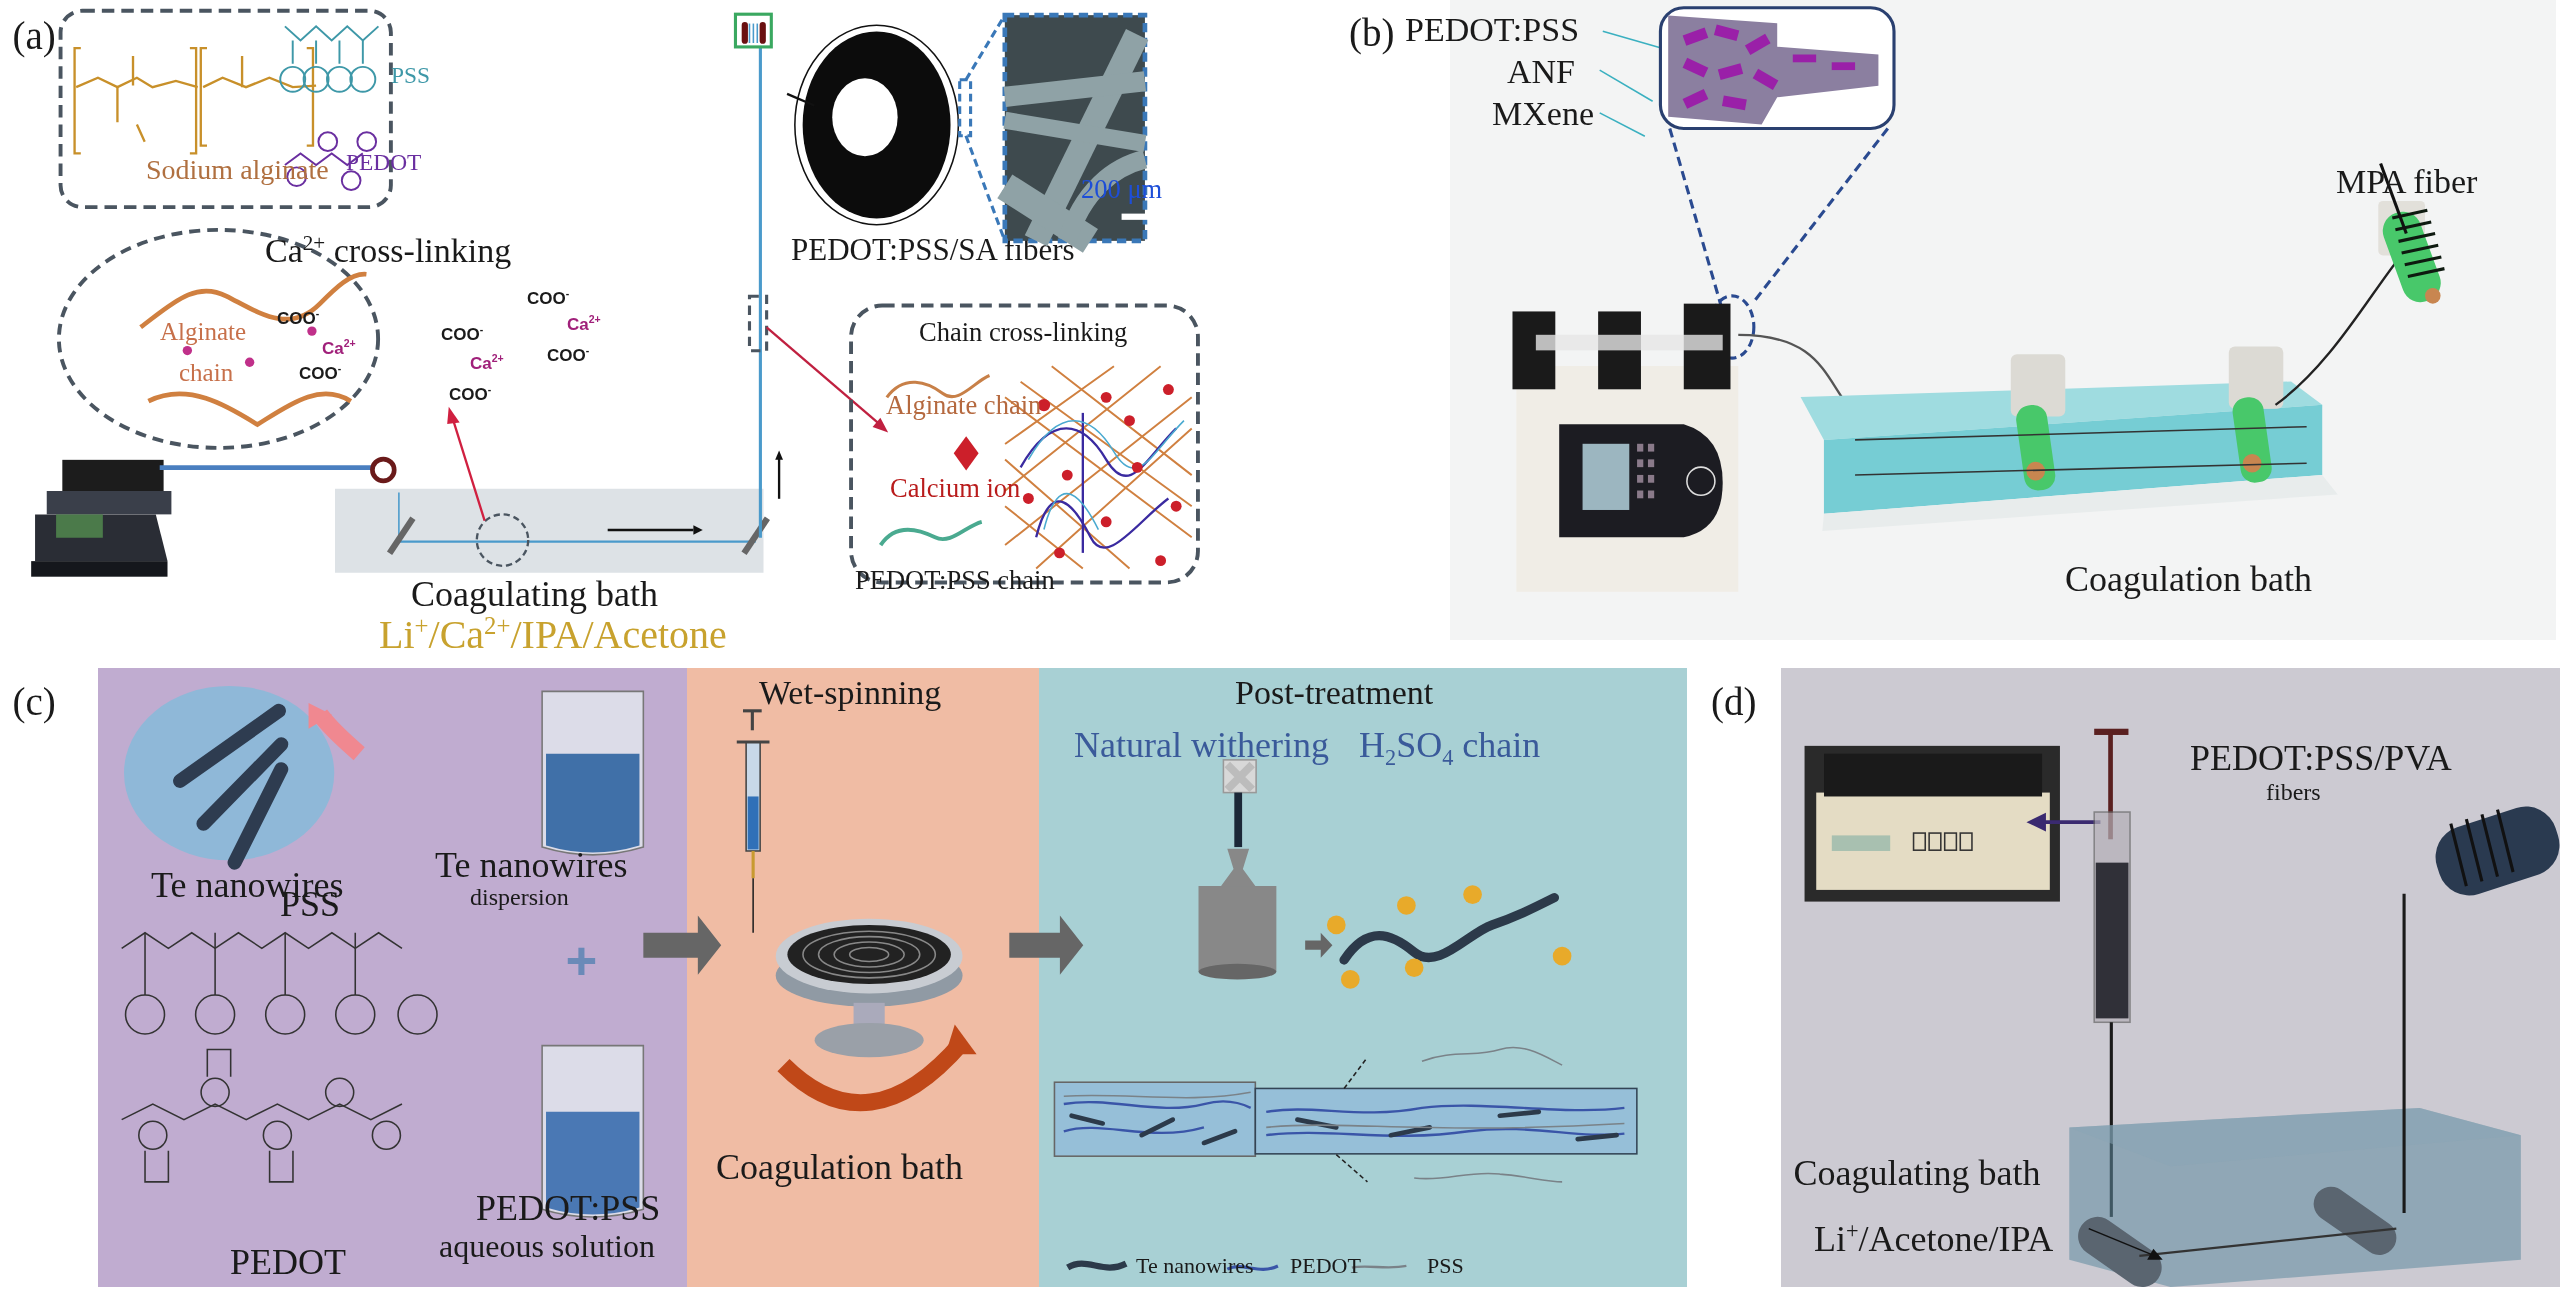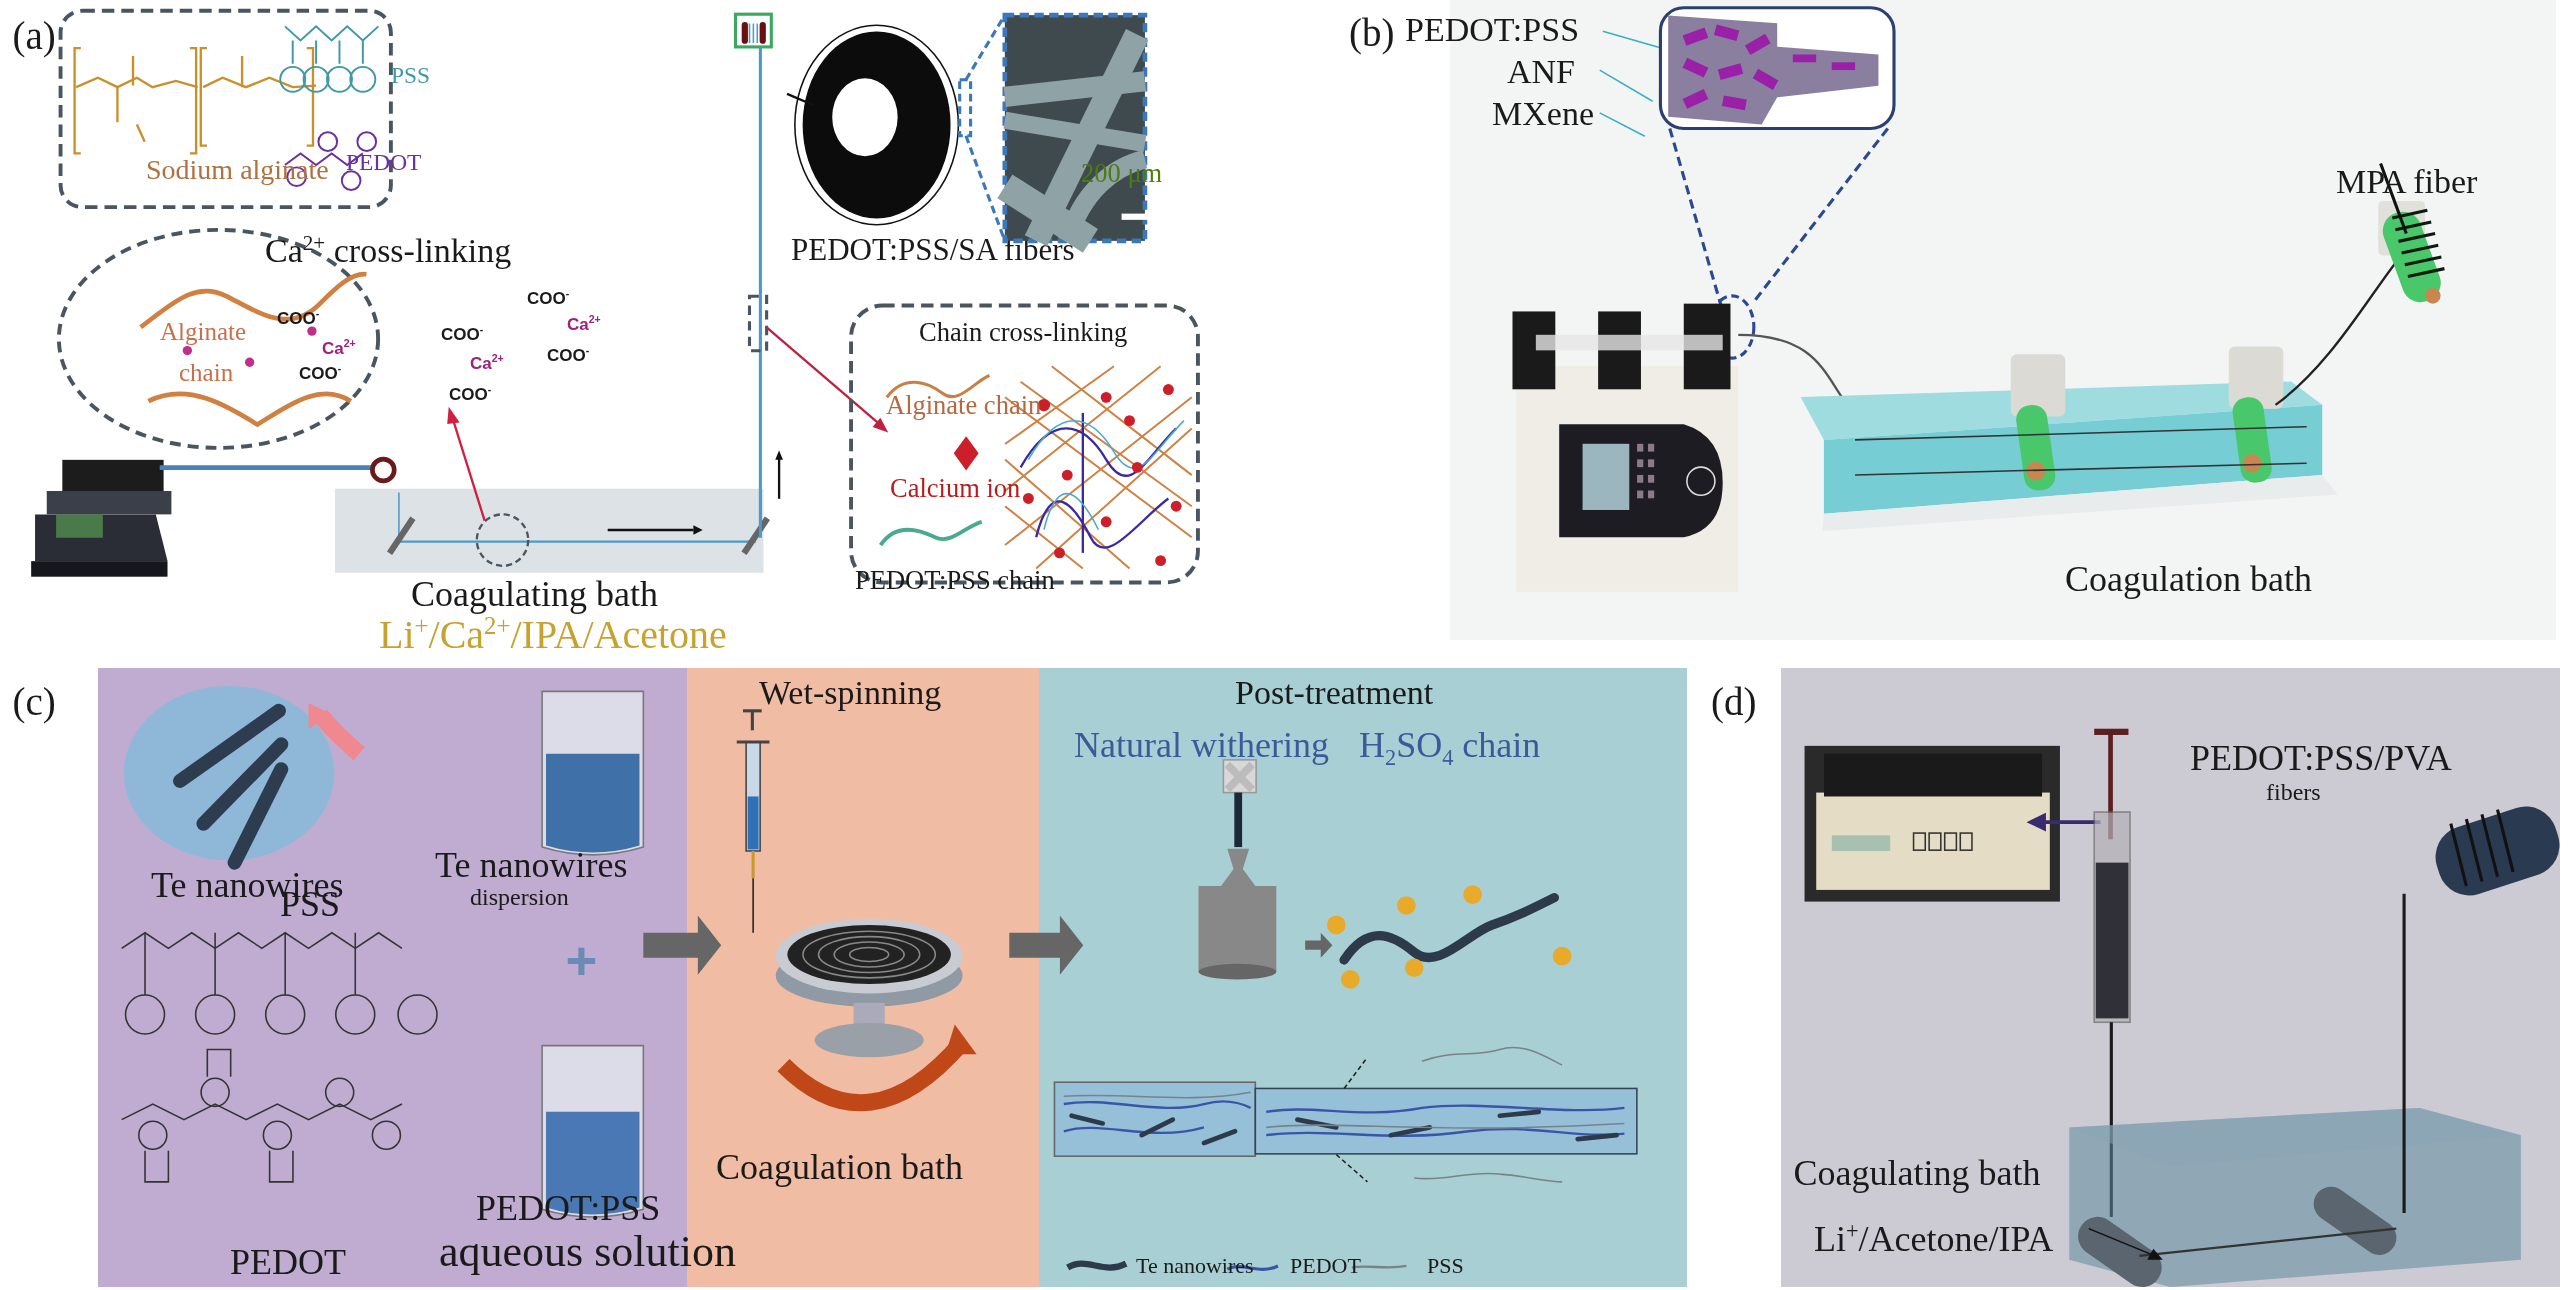--- a/index.html
+++ b/index.html
@@ -133,21 +133,21 @@
     <rect x="100" y="5" width="180" height="290" fill="#3e4a4e" stroke="#3a78b8" stroke-width="6" stroke-dasharray="12 7"></rect>
     <g stroke="#8fa2a6" stroke-linecap="butt" fill="none">
       <line x1="140" y1="295" x2="270" y2="30" stroke-width="32"></line>
       <line x1="100" y1="110" x2="280" y2="90" stroke-width="26"></line>
       <line x1="100" y1="140" x2="280" y2="170" stroke-width="22"></line>
       <line x1="100" y1="225" x2="210" y2="295" stroke-width="36"></line>
       <path d="M180 295 C200 230 240 200 280 190" stroke-width="24"></path>
     </g>
     <rect x="250" y="260" width="64" height="8" fill="#ffffff"></rect>
   </svg>
-  <span class="t" style="left:1081px;top:160px;font-size:26.5px;color:#4d7c0f;">200 μm</span>
+  <span class="t" style="left:1081px;top:176px;font-size:26.5px;color:#1d4ed8;">200 μm</span>
 
   <svg style="left:849px;top:304px;" width="351" height="280" viewBox="0 0 450 360">
     <rect x="2" y="2" width="446" height="356" rx="40" fill="none" stroke="#4a5560" stroke-width="5" stroke-dasharray="16 9"></rect>
     <path d="M48 120 C70 90 100 100 120 115 C140 130 160 100 180 92" stroke="#c88048" stroke-width="4" fill="none"></path>
     <polygon points="150,170 166,192 150,214 134,192" fill="#cc1f2a"></polygon>
     <path d="M40 310 C60 280 90 290 110 300 C130 310 150 285 170 280" stroke="#4aaa90" stroke-width="5" fill="none"></path>
     <g stroke="#d08040" stroke-width="2.5" fill="none">
       <path d="M200 120 L440 300 M220 100 L440 260 M260 80 L440 220 M200 200 L360 340 M200 260 L300 340"></path>
       <path d="M440 120 L200 310 M440 160 L240 340 M400 80 L200 240 M340 80 L200 180"></path>
     </g>
@@ -391,21 +391,21 @@
     <path d="M1450 772 C1470 762 1490 780 1515 768" stroke="#3a55a8" stroke-width="4" fill="none"></path>
     <path d="M1610 770 C1630 766 1655 773 1680 768" stroke="#7a8288" stroke-width="3" fill="none"></path>
   </svg>
 
   <span class="t" style="left:53px;top:199px;font-size:36px;">Te nanowires</span>
   <span class="t" style="left:337px;top:179px;font-size:36px;">Te nanowires</span>
   <span class="t" style="left:372px;top:217px;font-size:24px;">dispersion</span>
   <span class="t" style="left:182px;top:218px;font-size:36px;">PSS</span>
   <span class="t" style="left:132px;top:576px;font-size:36px;">PEDOT</span>
   <span class="t" style="left:378px;top:522px;font-size:36px;">PEDOT:PSS</span>
-  <span class="t" style="left:341px;top:562px;font-size:44px;">aqueous solution</span>
+  <span class="t" style="left:341px;top:562px;font-size:32px;">aqueous solution</span>
   <span class="t" style="left:661px;top:7.8px;font-size:34px;">Wet-spinning</span>
   <span class="t" style="left:618px;top:481px;font-size:36px;">Coagulation bath</span>
   <span class="t" style="left:1137px;top:7.8px;font-size:34px;">Post-treatment</span>
   <span class="t c-blue" style="left:964px;top:59px;font-size:36px;">Natural withering</span>
   <span class="t c-blue" style="left:1249px;top:59px;font-size:36px;"><span>H</span><sub>2</sub><span>SO</span><sub>4</sub><span> chain</span></span>
   <span class="t" style="left:1038px;top:587px;font-size:22px;">Te nanowires</span>
   <span class="t" style="left:1192px;top:587px;font-size:22px;">PEDOT</span>
   <span class="t" style="left:1329px;top:587px;font-size:22px;">PSS</span>
 </div>
 

